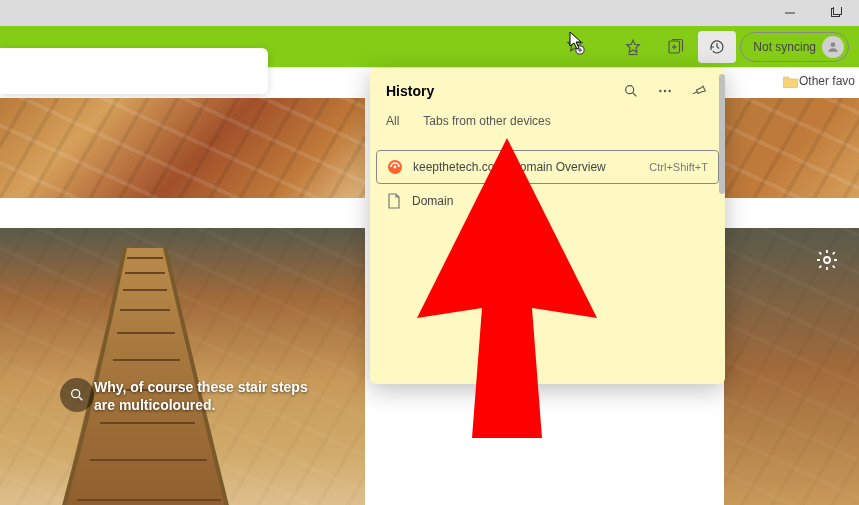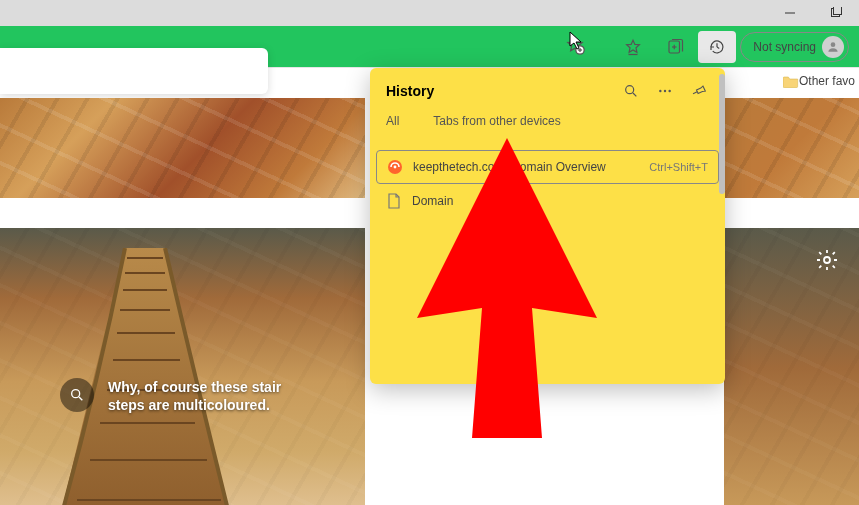--- a/index.html
+++ b/index.html
@@ -5,21 +5,21 @@
   * { box-sizing: border-box; margin: 0; padding: 0; font-family: "Segoe UI", Arial, sans-serif; }
   body { width: 859px; height: 505px; overflow: hidden; background: #fff; position: relative; }
 
   
   .titlebar { height: 26px; background: #dcdcdc; position: relative; }
   .win-controls { position: absolute; right: 0; top: 0; height: 26px; display: flex; }
   .win-btn { width: 46px; height: 26px; display:flex; align-items:center; justify-content:center; font-size:12px; color:#333; }
   .win-btn svg { display:block; }
 
   
-  .toolbar { height: 42px; background:#22c55e; position:relative; border-bottom:1px solid #e6e6e6;}
+  .toolbar { height: 42px; background:#84cc16; position:relative; border-bottom:1px solid #e6e6e6;}
   .fav-plus-icon { position:absolute; left:564px; top:8px; width:22px; height:22px; display:flex; align-items:center; justify-content:center;}
   .tb-icons { position:absolute; right:0; top:0; height:42px; display:flex; align-items:center; padding-right:10px; gap:4px;}
   .tb-icon { width:38px; height:32px; display:flex; align-items:center; justify-content:center; border-radius:4px; color:#555;}
   .tb-icon.active { background:#e8e8e8; }
   .sync-pill { display:flex; align-items:center; height:30px; border:1px solid #888; border-radius:15px; padding:0 4px 0 12px; font-size:12px; color:#444; gap:6px;}
   .avatar { width:22px; height:22px; border-radius:50%; background:#d0d0d0; display:flex; align-items:center; justify-content:center;}
 
   
   .bk-bar { height:30px; background:#fff; position:relative; }
   .bk-item { position:absolute; right:0; top:6px; display:flex; align-items:center; font-size:12px; color:#444; padding:0 4px;}
@@ -29,36 +29,36 @@
   .content { position:absolute; left:0; top:98px; right:0; bottom:0; background:#fff; }
   .img-top { position:absolute; left:0; top:0; width:365px; height:100px; background:linear-gradient(135deg,#b97a3a 0%,#d6a05a 25%,#a1502a 55%,#c07a3a 80%,#e0ba80 100%); overflow:hidden;}
   .img-top-right { position:absolute; right:0; top:0; width:135px; height:100px; background:linear-gradient(135deg,#b97a3a,#c07a3a,#d6a05a); overflow:hidden;}
   .rock-stripes { position:absolute; inset:0; background:
     repeating-linear-gradient(120deg, rgba(0,0,0,0) 0 22px, rgba(0,0,0,0.08) 22px 26px),
     repeating-linear-gradient(25deg, rgba(255,255,255,0) 0 30px, rgba(255,255,255,0.1) 30px 34px);
   }
   .img-bottom { position:absolute; left:0; top:130px; width:365px; height:280px; background:linear-gradient(180deg,#5a5a4a 0%,#a06a3a 25%,#c89a5a 55%, #d0aa6a 80%,#e0c090 100%); overflow:hidden;}
   .stairs { position:absolute; left:35px; bottom:-30px; width:220px; height:290px; }
   .img-bottom-right { position:absolute; right:0; top:130px; width:135px; height:280px; background:linear-gradient(180deg,#5a5a4a,#a06a3a 50%,#c89a5a);}
-  .caption { position:absolute; left:60px; top:280px; display:flex; align-items:flex-start; gap:14px; color:#fff; width:260px;}
+  .caption { position:absolute; left:60px; top:280px; display:flex; align-items:flex-start; color:#fff; width:260px;}
   .search-circle{ width:34px; height:34px; border-radius:50%; background:rgba(0,0,0,0.45); display:flex; align-items:center; justify-content:center; flex-shrink:0;}
   .caption-text { font-size:14px; line-height:1.3; text-shadow:0 1px 3px rgba(0,0,0,0.6); font-weight:600;}
   .gear-icon { position:absolute; right:18px; top:150px; width:26px; height:26px; color:#fff;}
 
   
   .search-pill { position:absolute; left:0; top:48px; width:268px; height:46px; background:#fff; border-top-right-radius:6px; border-bottom-right-radius:6px; box-shadow:0 2px 8px rgba(0,0,0,0.15);}
 
   
-  .history-panel { position:absolute; left:370px; top:68px; width:355px; height:316px; background:#fde047; box-shadow:0 6px 24px rgba(0,0,0,0.25); border-radius:6px; overflow:hidden;}
+  .history-panel { position:absolute; left:370px; top:68px; width:355px; height:316px; background:#fef9c3; box-shadow:0 6px 24px rgba(0,0,0,0.25); border-radius:6px; overflow:hidden;}
   .hp-scroll { position:absolute; right:0; top:6px; width:6px; height:120px; background:#c0c0c0; border-radius:3px;}
   .hp-header { display:flex; align-items:center; height:46px; padding:0 10px 0 16px;}
   .hp-title { font-weight:600; font-size:14px; flex:1;}
   .hp-head-icons { display:flex; gap:2px;}
   .hp-hicon{ width:32px; height:32px; display:flex; align-items:center; justify-content:center; color:#555; border-radius:4px;}
-  .hp-tabs { display:flex; gap:34px; padding:0 16px; height:30px; align-items:flex-start; font-size:12px;}
+  .hp-tabs { display:flex; gap:24px; padding:0 16px; height:30px; align-items:flex-start; font-size:12px;}
   .hp-tab { color:#555; cursor:pointer; padding-bottom:6px;}
   .hp-tab.active { color:#0078d4; border-bottom:2px solid #0078d4;}
   .hp-list { padding:6px 6px;}
   .hp-item { display:flex; align-items:center; height:34px; padding:0 10px; border-radius:4px; font-size:12px; color:#444; gap:10px;}
   .hp-item.sel { border:1px solid #888;}
   .hp-item .spacer { flex:1;}
   .hp-short { color:#777; font-size:11px;margin-left:8px;}
   .favicon { width:16px; height:16px; display:flex; align-items:center; justify-content:center;}
 
   

